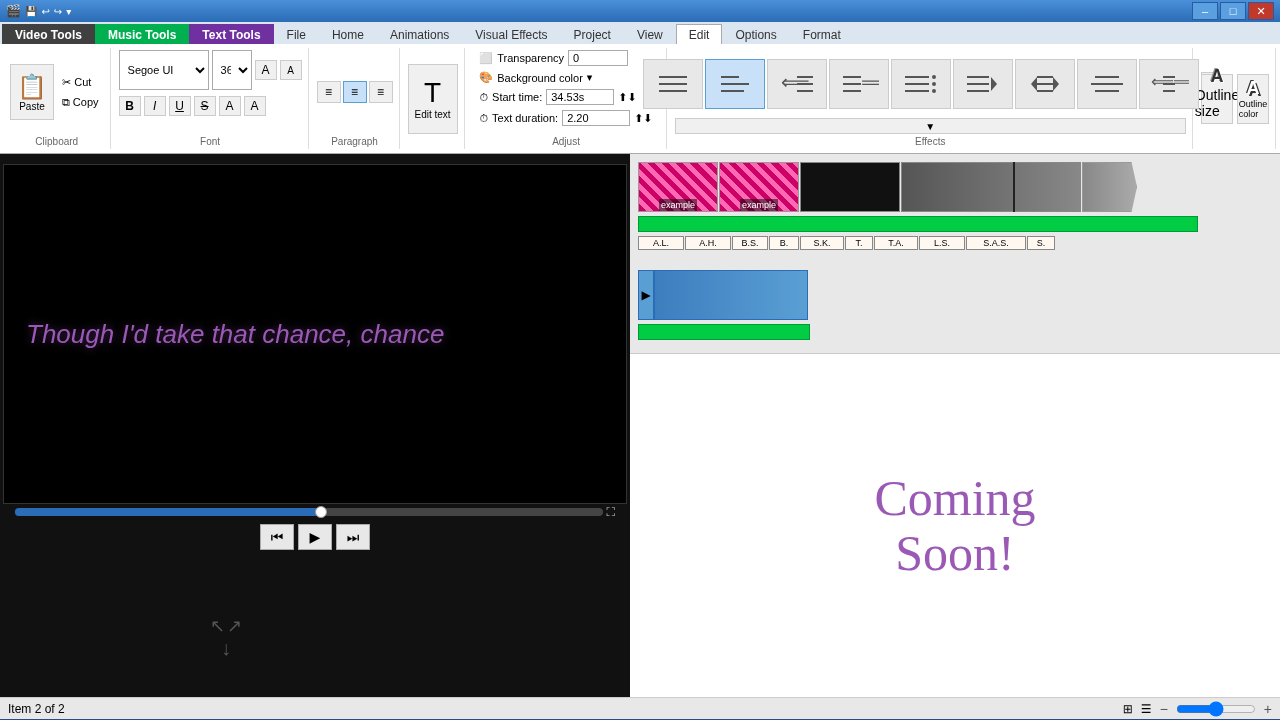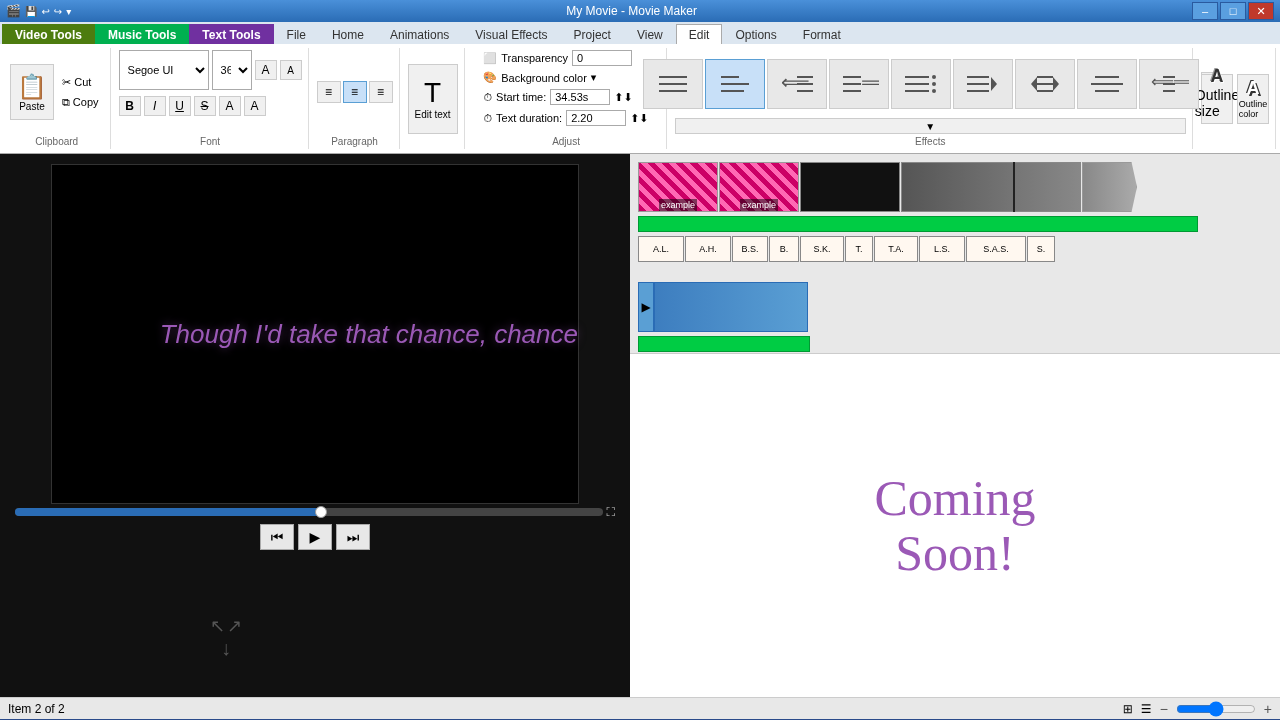--- a/index.html
+++ b/index.html
@@ -37,21 +37,21 @@
       font-size: 12px;
       cursor: pointer;
       border: 1px solid transparent;
       border-bottom: none;
       background: #dce6f0;
       color: #333;
       height: 20px;
       display: flex; align-items: center;
     }
     .ribbon-tab.active { background: white; border-color: #aaa; color: #333; }
-    .ribbon-tab.video-tools { background: #4d7c0f; color: white; font-weight: bold; }
+    .ribbon-tab.video-tools { background: #404040; color: white; font-weight: bold; }
     .ribbon-tab.music-tools { background: #00b050; color: white; font-weight: bold; margin-top: 36px; }
     .ribbon-tab.text-tools { background: #7030a0; color: white; font-weight: bold; }
 
     
     #ribbon {
       height: 110px;
       background: white;
       border-bottom: 1px solid #aaa;
       display: flex;
       flex-direction: column;
@@ -111,21 +111,21 @@
     .font-style-btn {
       width: 22px; height: 20px; background: #f0f0f0; border: 1px solid #ccc;
       cursor: pointer; font-size: 12px; display: flex; align-items: center; justify-content: center;
     }
 
     
     .adjust-group { min-width: 200px; }
     .adjust-row { display: flex; align-items: center; gap: 4px; margin-bottom: 3px; font-size: 11px; }
     .time-input {
       padding: 1px 4px; font-size: 11px; border: 1px solid #aaa;
-      background: white; width: 60px;
+      background: white; width: 68px;
     }
 
     
     .edit-text-btn {
       width: 50px; height: 70px; background: #f0f0f0; border: 1px solid #ccc;
       cursor: pointer; display: flex; flex-direction: column; align-items: center;
       justify-content: center; font-size: 10px; text-align: center; padding: 4px;
     }
 
     
@@ -158,28 +158,29 @@
     #preview {
       width: 630px;
       background: #111;
       display: flex;
       flex-direction: column;
       align-items: center;
       padding: 10px;
       flex-shrink: 0;
     }
     #video-canvas {
-      width: 528px;
+      width: 624px;
       height: 340px;
       background: black;
       display: flex;
       align-items: center;
-      justify-content: flex-end;
+      justify-content: flex-start;
       position: relative;
       border: 1px solid #333;
+      padding-left: 22px;
     }
     #video-text {
       color: #9b59b6;
       font-size: 26px;
       font-style: italic;
       text-shadow: 0 0 10px rgba(155,89,182,0.5);
       font-family: 'Segoe UI', sans-serif;
     }
     #time-display { color: #ccc; font-size: 11px; margin-top: 6px; text-align: right; width: 600px; }
     #timeline-bar { width: 600px; height: 8px; background: #444; margin: 4px 0; border-radius: 4px; position: relative; }
@@ -216,21 +217,21 @@
     .video-clip {
       height: 50px; display: flex; align-items: flex-end; justify-content: center;
       border: 1px solid #888; font-size: 10px; overflow: hidden;
     }
     .clip-black { background: #111; width: 100px; }
     .clip-gray { background: linear-gradient(to right, #555, #888); width: 180px; }
 
     
     .subtitle-clip {
       height: 14px; border: 1px solid #888; display: flex; align-items: center;
-      justify-content: center; font-size: 9px; padding: 12px 2px; background: #fff8f0; overflow: hidden;
+      justify-content: center; font-size: 9px; padding: 0 2px; background: #fff8f0; overflow: hidden;
     }
 
     
     .mini-timeline { margin-top: 8px; }
     .mini-clip-blue { background: linear-gradient(to right, #3a7abd, #5a9fd4); width: 170px; }
 
     
     #coming-soon-area {
       flex: 1;
       background: white;
@@ -272,21 +273,20 @@
 <body>
 
 <div id="title-bar">
   <div id="title-bar-left">
     <span>🎬</span>
     <span style="font-size:10px">💾</span>
     <span style="font-size:10px">↩</span>
     <span style="font-size:10px">↪</span>
     <span style="font-size:10px">▾</span>
   </div>
-  <div id="title-bar-title">My Movie - Movie Maker</div>
   <div id="title-bar-controls">
     <div class="title-btn">–</div>
     <div class="title-btn">□</div>
     <div class="title-btn close">✕</div>
   </div>
 </div>
 
 <div id="ribbon-tabs">
   <div class="ribbon-tab video-tools">Video Tools</div>
   <div class="ribbon-tab music-tools">Music Tools</div>

